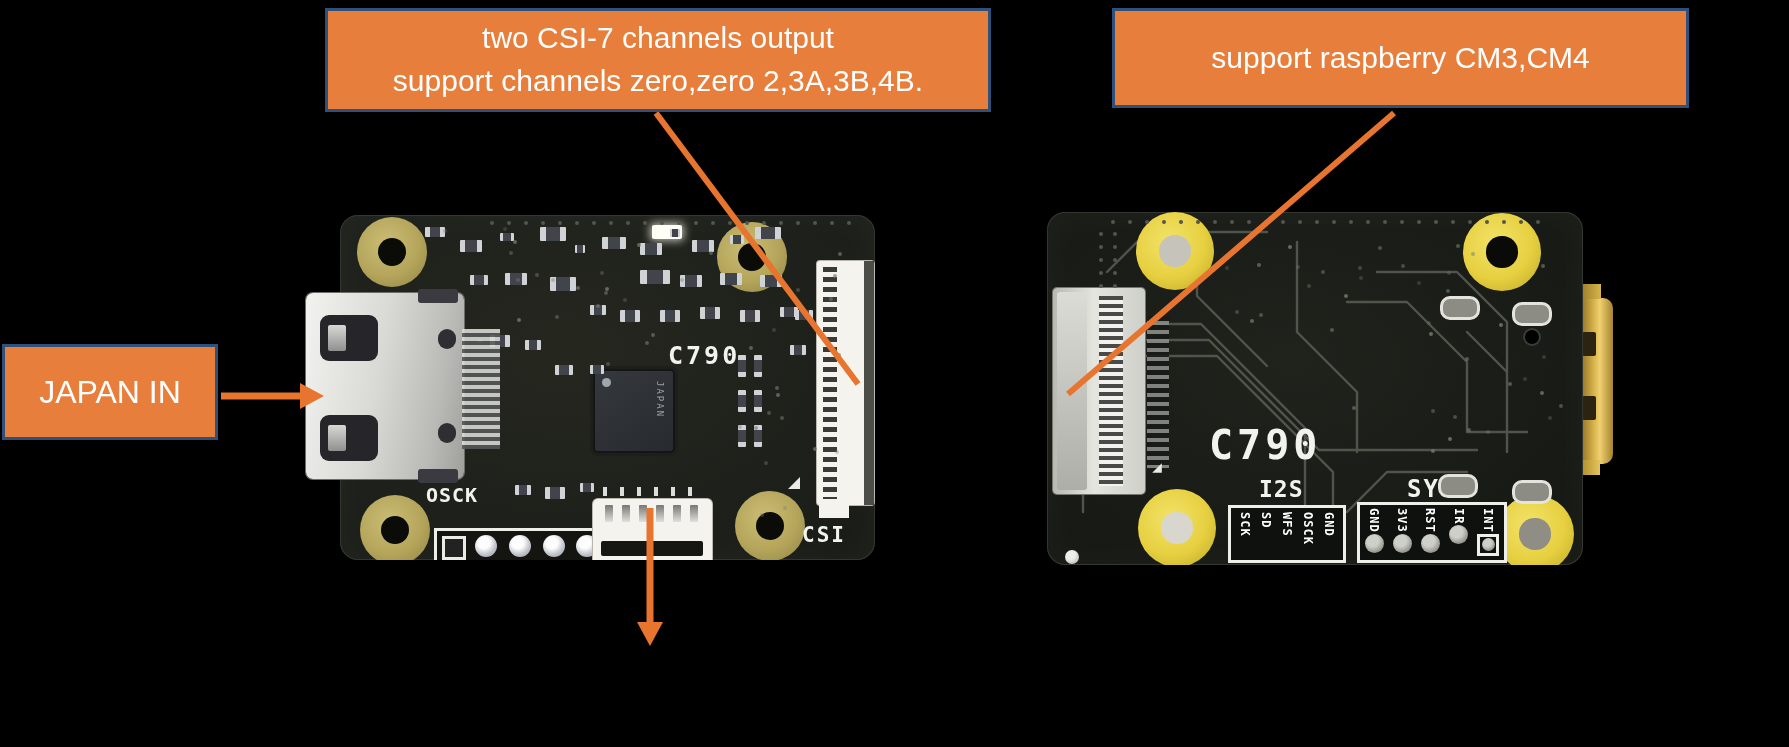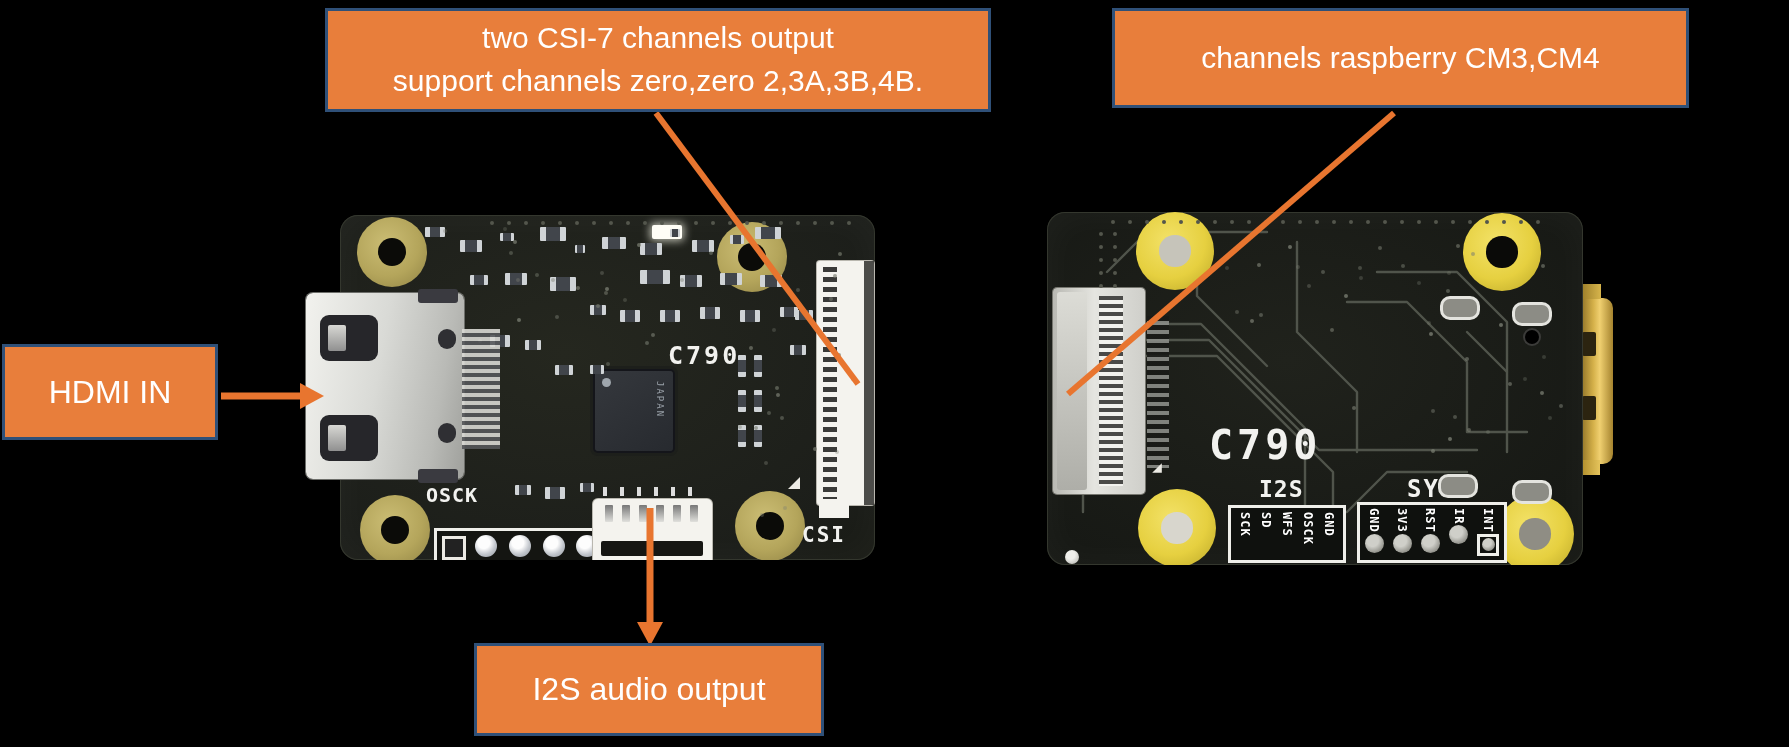--- a/index.html
+++ b/index.html
@@ -106,27 +106,24 @@
     <polygon points="300,383 324,396 300,409"></polygon>
     <line x1="650" y1="508" x2="650" y2="624" stroke-width="7"></line>
     <polygon points="637,622 663,622 650,646"></polygon>
   </svg>
 
   <div class="callout" id="box-two-csi">
     <div>two CSI-7 channels output</div>
     <div>support channels zero,zero 2,3A,3B,4B.</div>
   </div>
   <div class="callout" id="box-four-csi">
-    <div>channels raspberry CM3,CM4</div>
+    <div>support raspberry CM3,CM4</div>
   </div>
   <div class="callout" id="box-hdmi-in">
-    <div>HDMI IN</div>
-  </div>
-  <div class="callout" id="box-i2s">
-    <div>I2S audio output</div>
+    <div>JAPAN IN</div>
   </div>
 
   <div class="board" id="board-front">
     <div class="hole f" style="left:17px;top:2px">
         <div class="bore" style="background:#0b0b08"></div>
       </div>
     <div class="hole f" style="left:377px;top:7px">
         <div class="bore" style="background:#0b0b08"></div>
       </div>
     <div class="hole f" style="left:20px;top:280px">

